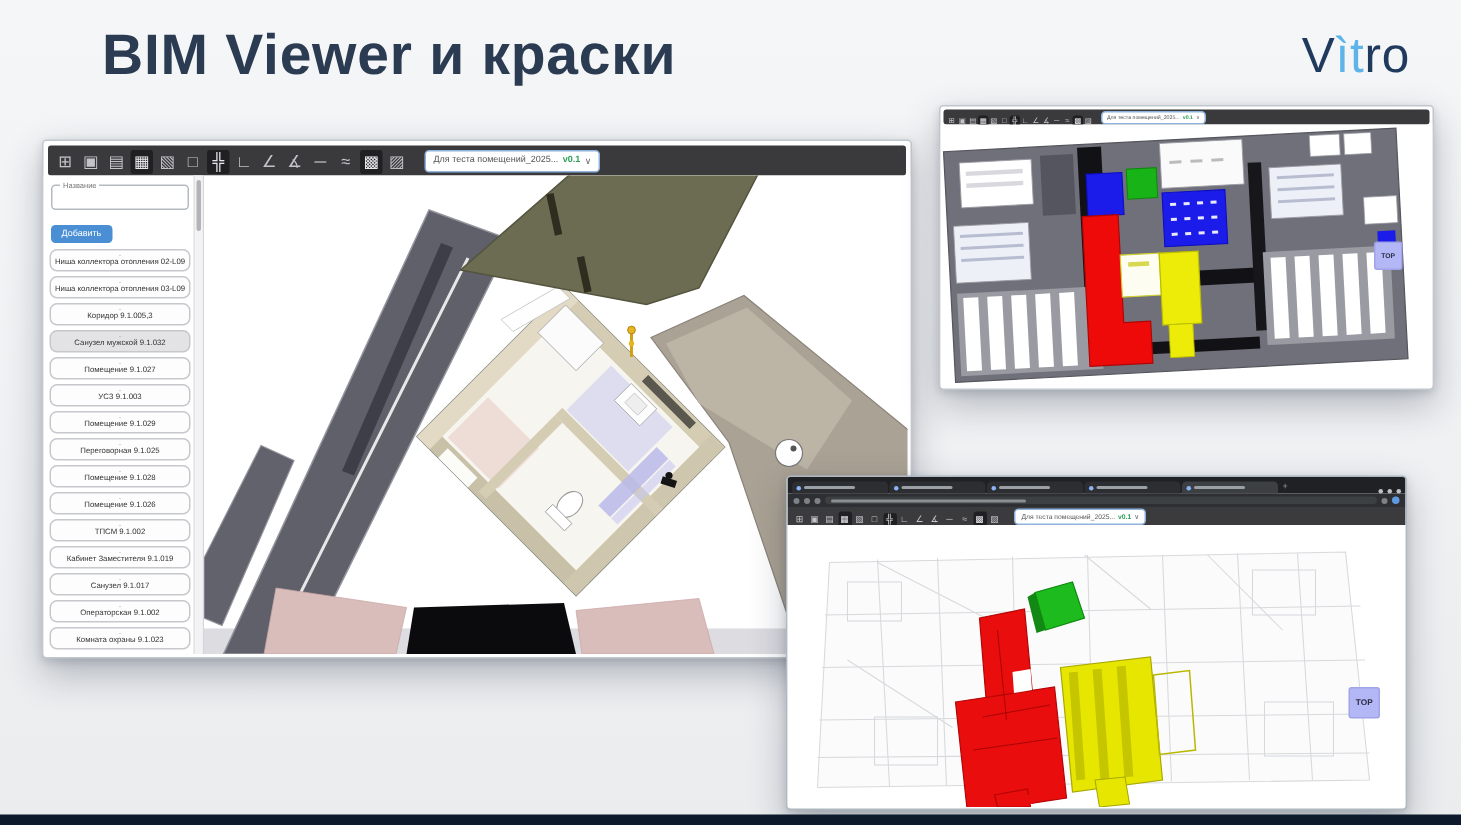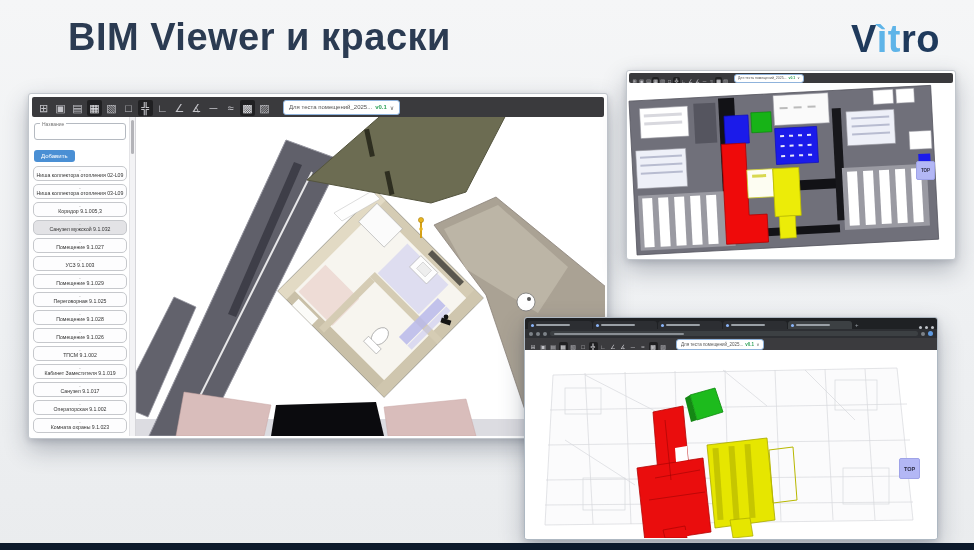--- a/index.html
+++ b/index.html
@@ -6,21 +6,21 @@
   body{
     width:974px;height:550px;position:relative;overflow:hidden;
     font-family:"Liberation Sans",sans-serif;
     background:linear-gradient(180deg,#f5f6f7 0%,#eef0f2 60%,#eaecee 100%);
   }
   
   .slide-title{
     position:absolute;left:68px;top:16px;font-size:38px;font-weight:700;
     color:#2b3b52;letter-spacing:.5px;
   }
-  .logo{position:absolute;right:34px;top:18px;font-size:38px;font-weight:700;letter-spacing:.5px;}
+  .logo{position:absolute;right:34px;top:18px;font-size:33px;font-weight:400;letter-spacing:.5px;}
   .logo .lg-dark{color:#1f3a5c;}
   .logo .lg-blue{color:#5eb4e8;}
   .bottom-bar{position:absolute;left:0;bottom:0;width:974px;height:7px;background:#0d1a2b;}
 
   
   .win{
     position:absolute;background:#fff;border:1px solid #c2c7cd;border-radius:3px;
     box-shadow:0 10px 24px rgba(35,45,65,.30),0 2px 6px rgba(35,45,65,.16);
     overflow:hidden;
   }

